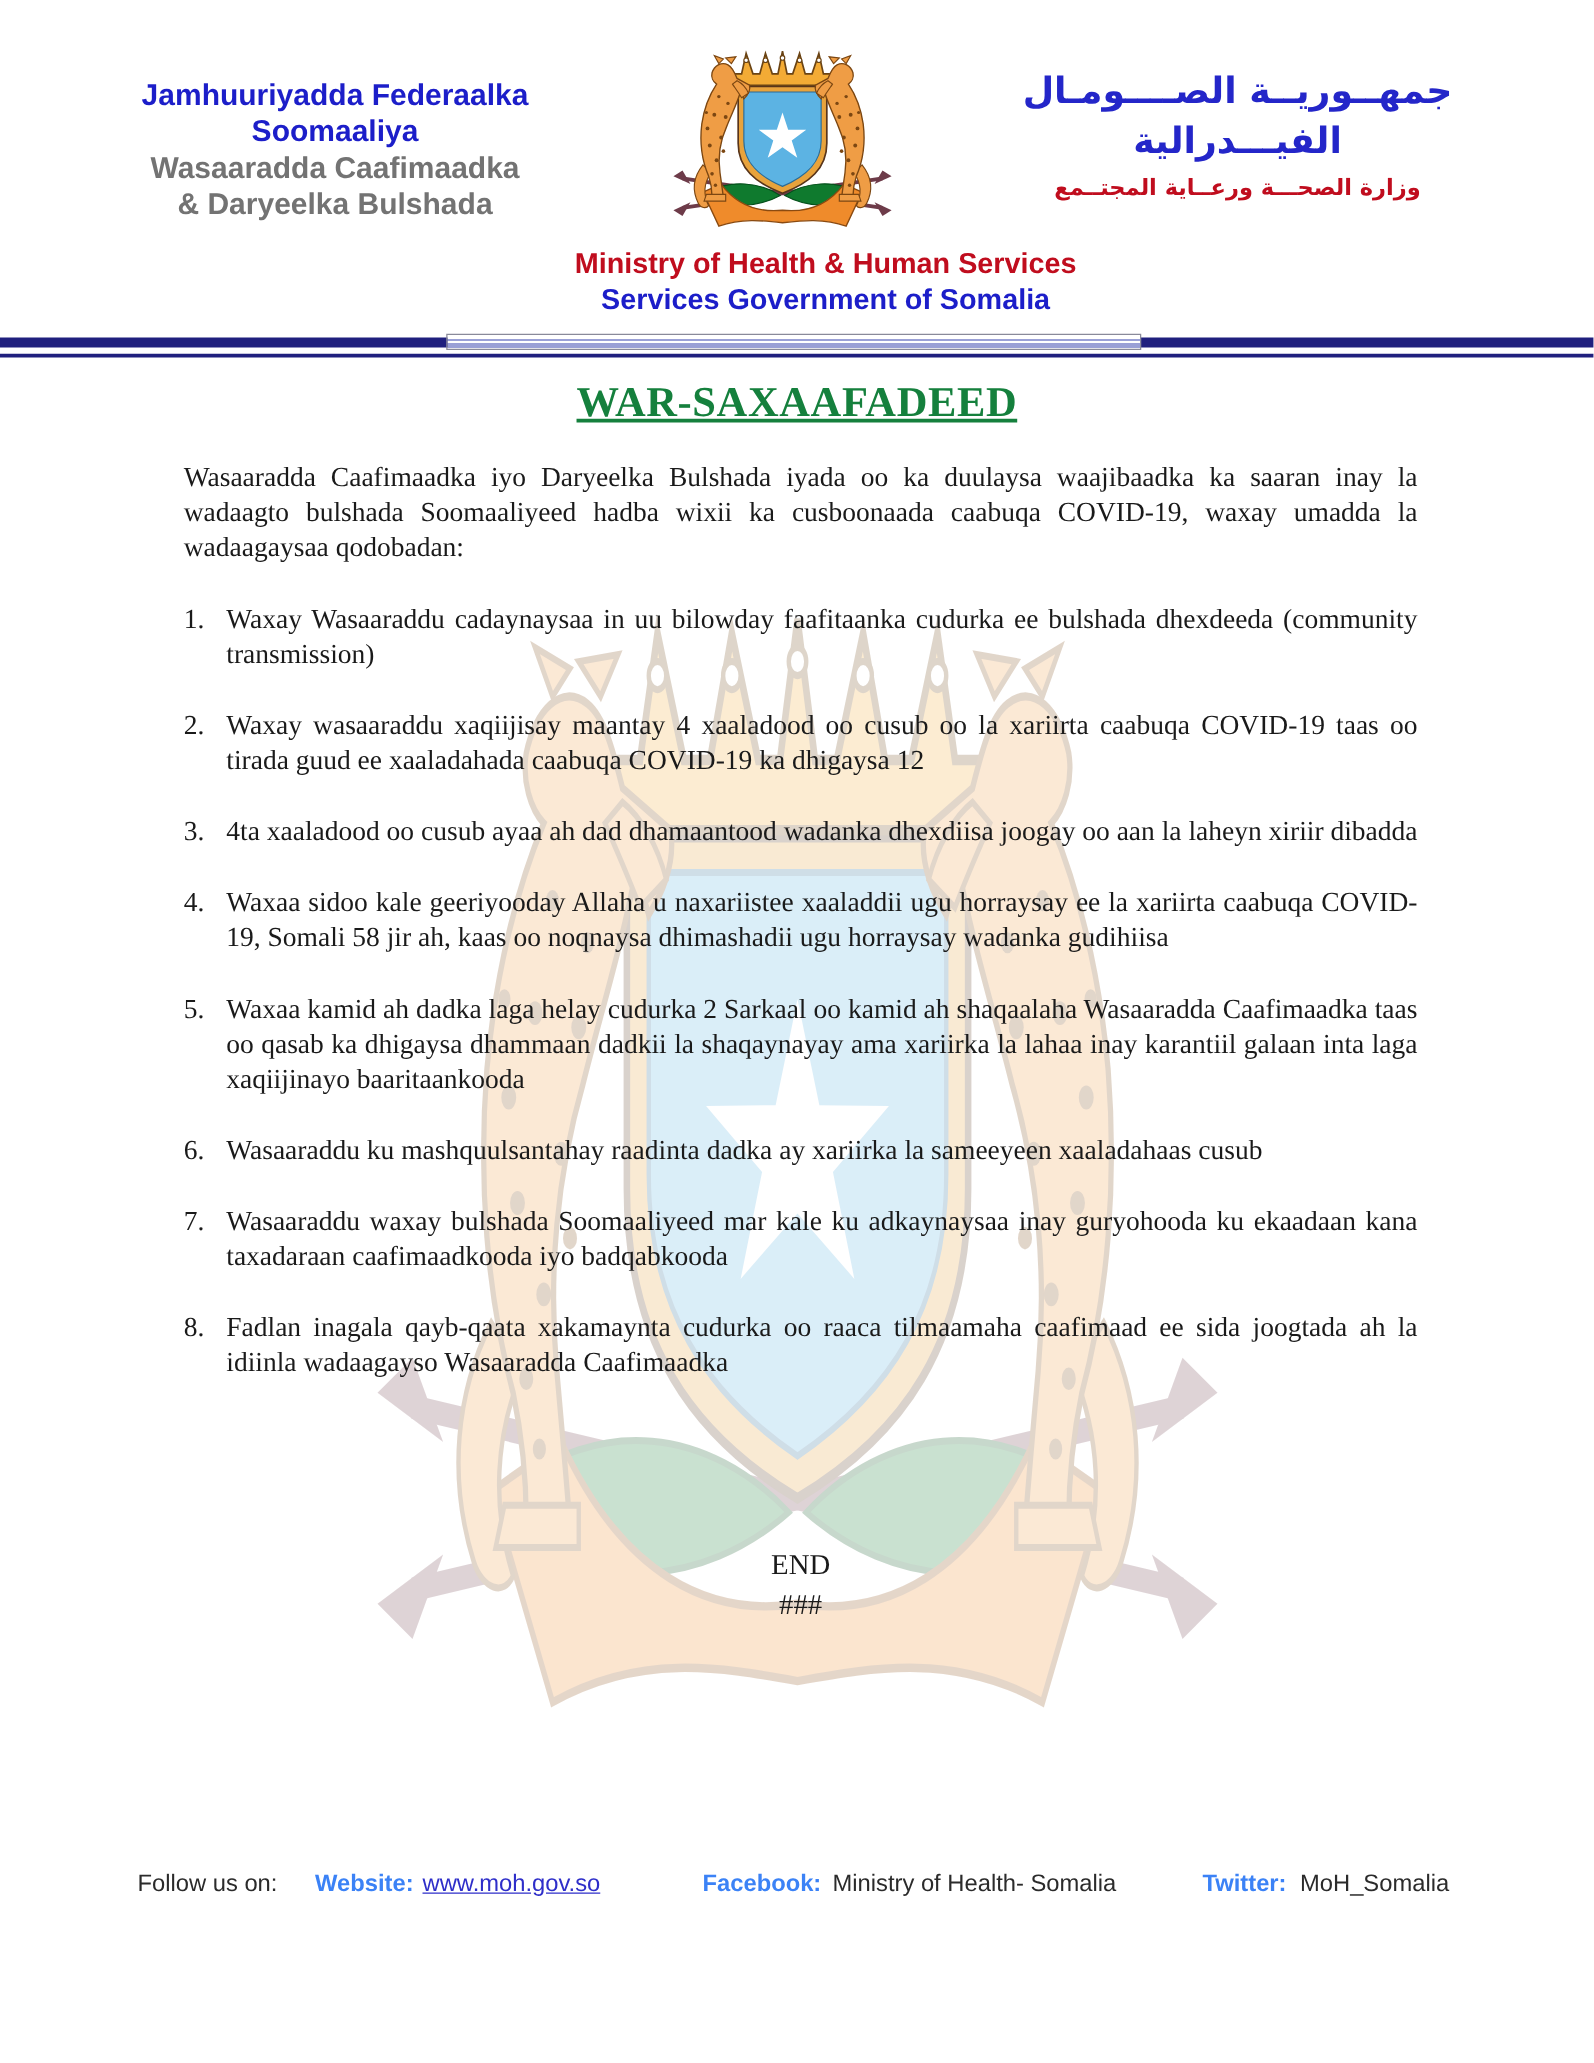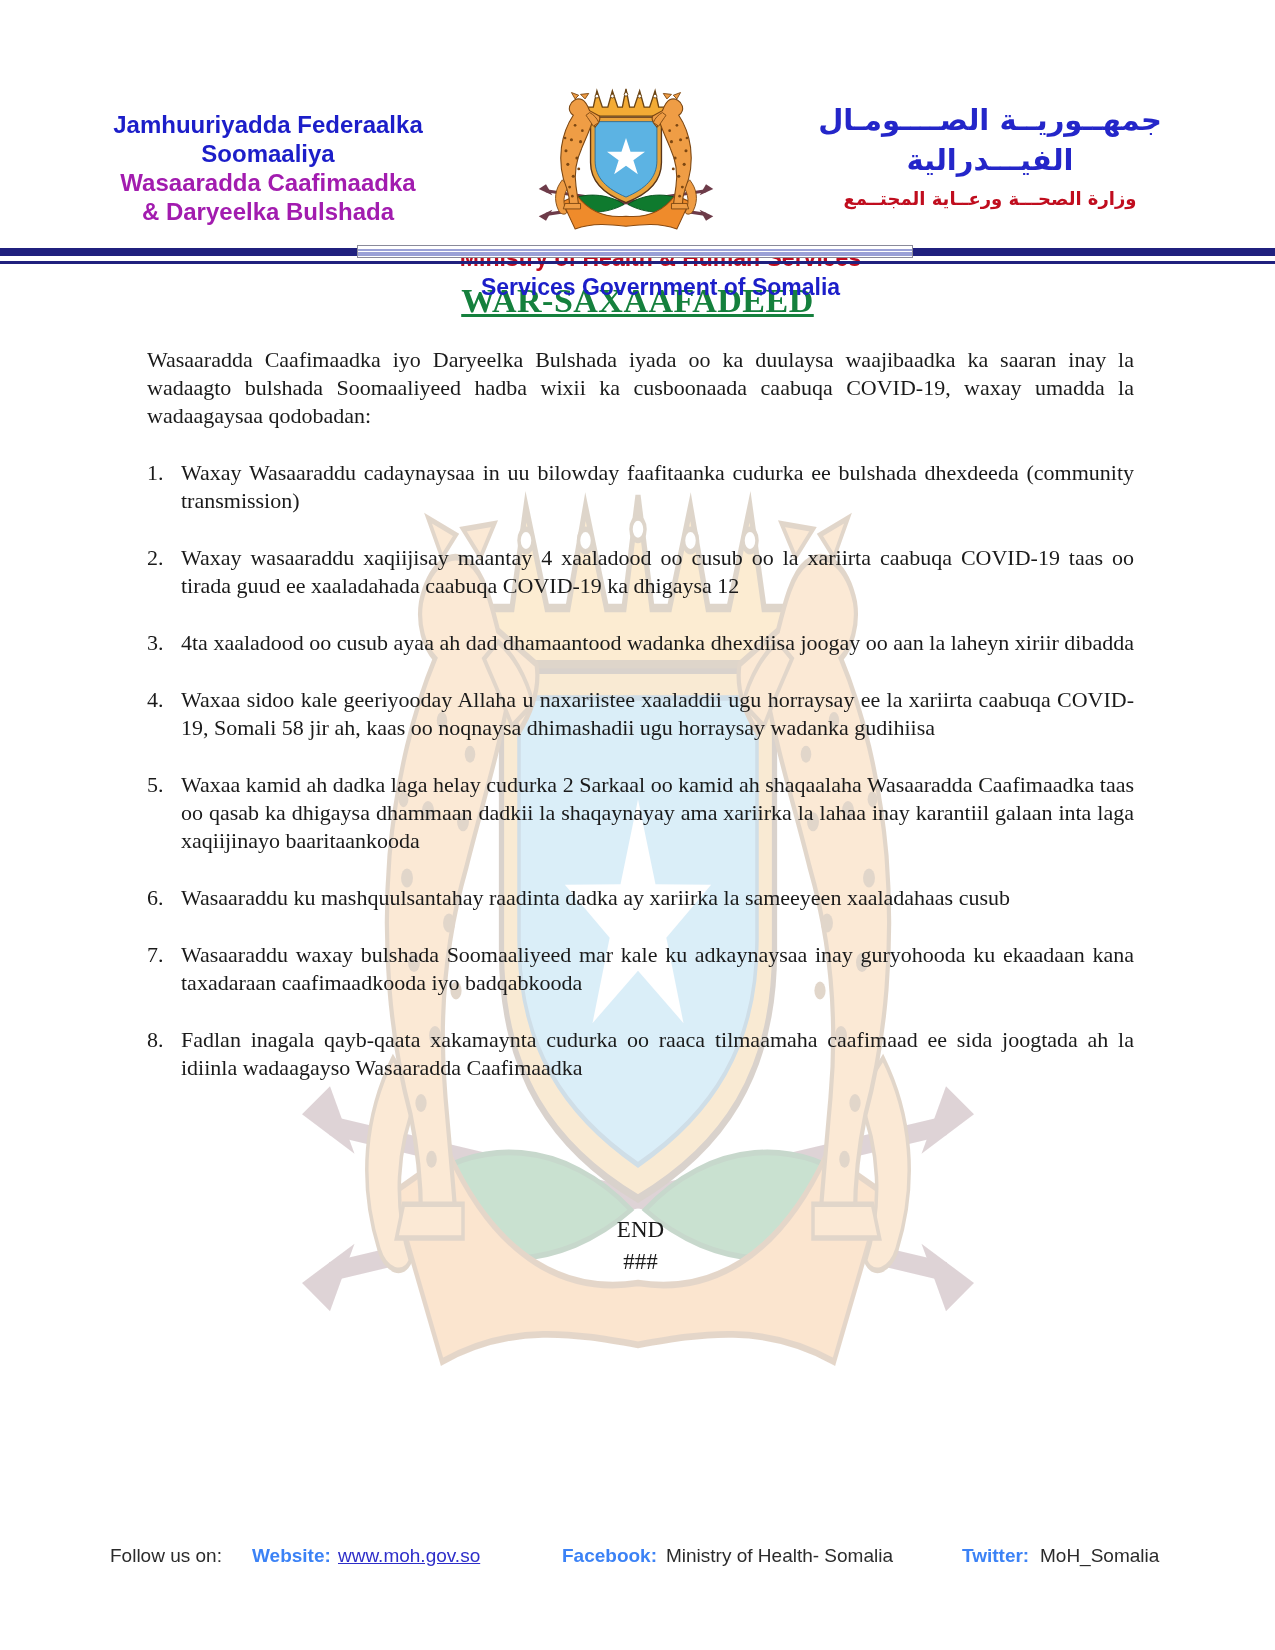--- a/index.html
+++ b/index.html
@@ -16,29 +16,29 @@
   .watermark {
     position:absolute; top:428px; left:50%;
     transform:translateX(-50%);
     width:700px; height:990px;
     opacity:0.22; z-index:0; pointer-events:none;
   }
 
   .content { position:relative; z-index:1; }
 
   
-  .header { position:relative; height:196px;margin-top:48px; }
+  .header { position:relative; height:266px; }
   .header-left {
     position:absolute; top:62px; left:48px; width:440px;
     text-align:center;
     font-family:"Liberation Sans", sans-serif;
     font-weight:bold; font-size:24px; line-height:29px;
   }
   .header-left .blue { color:#1c1ec9; }
-  .header-left .red  { color:#a21caf; }
+  .header-left .red  { color:#737373; }
 
   .logo { position:absolute; top:30px; left:535px; width:182px; height:160px; }
 
   .header-right {
     position:absolute; top:52px; right:45px; width:480px;
     text-align:center; direction:rtl;
     font-family:"DejaVu Sans", sans-serif; font-weight:bold;
   }
   .header-right .ar1 { font-size:29px; color:#2426c9; line-height:40px; }
   .header-right .ar2 { font-size:18px; color:#c00d1e; line-height:38px; }

